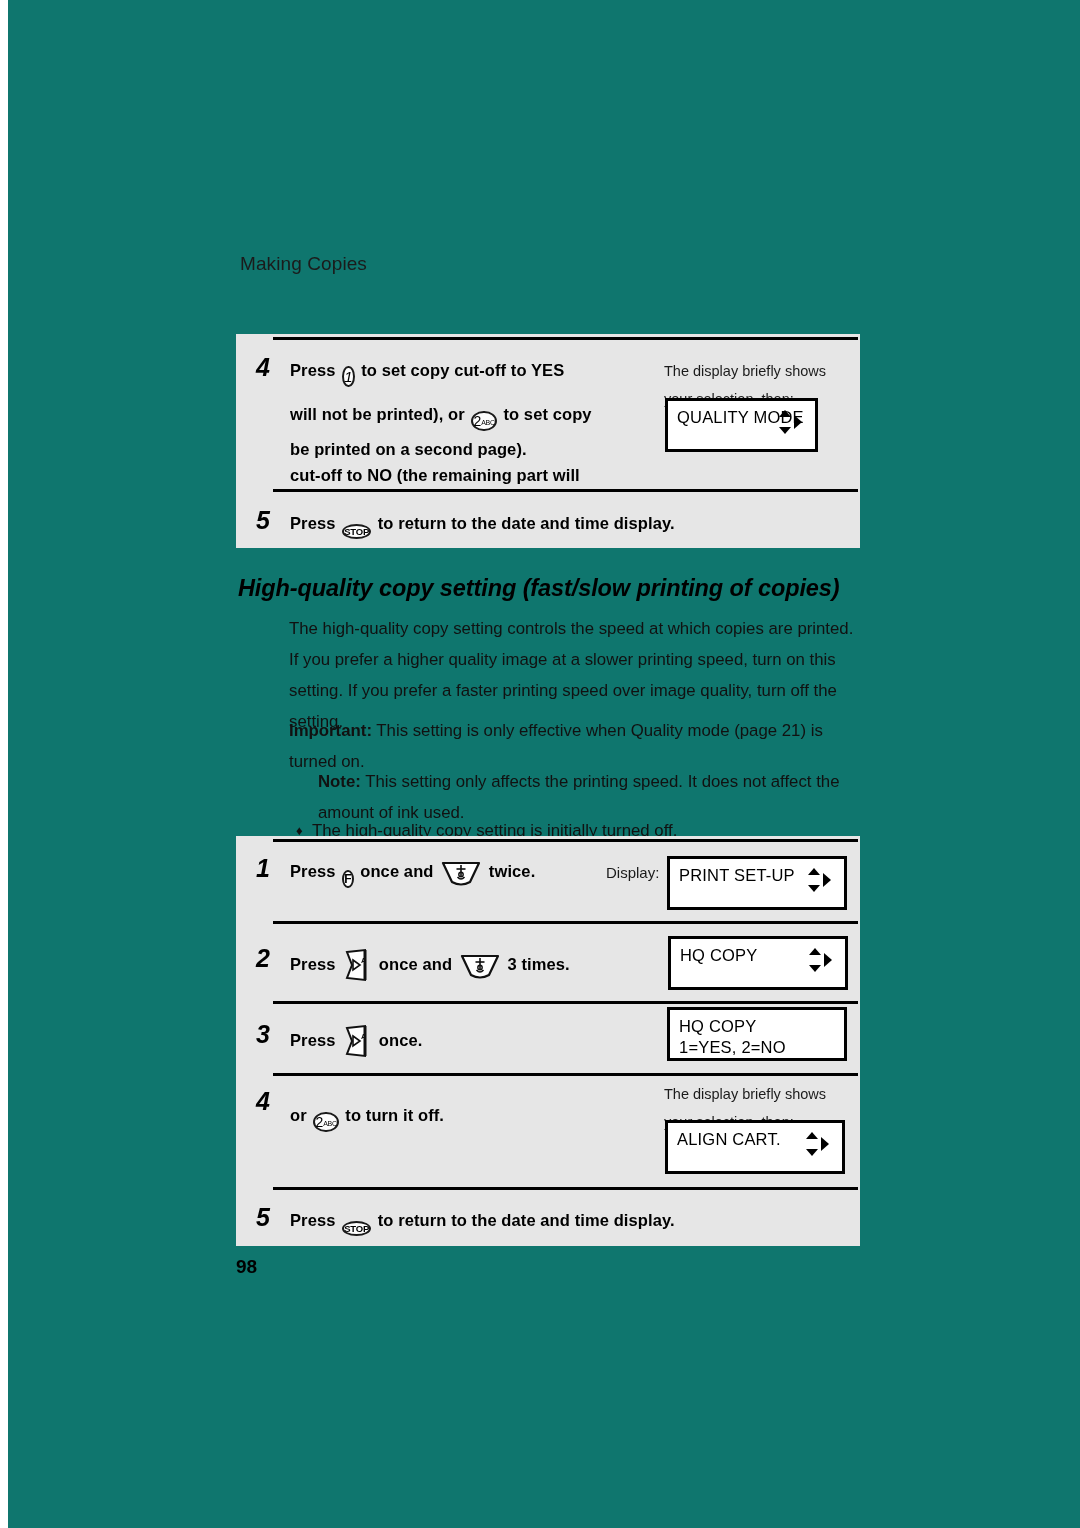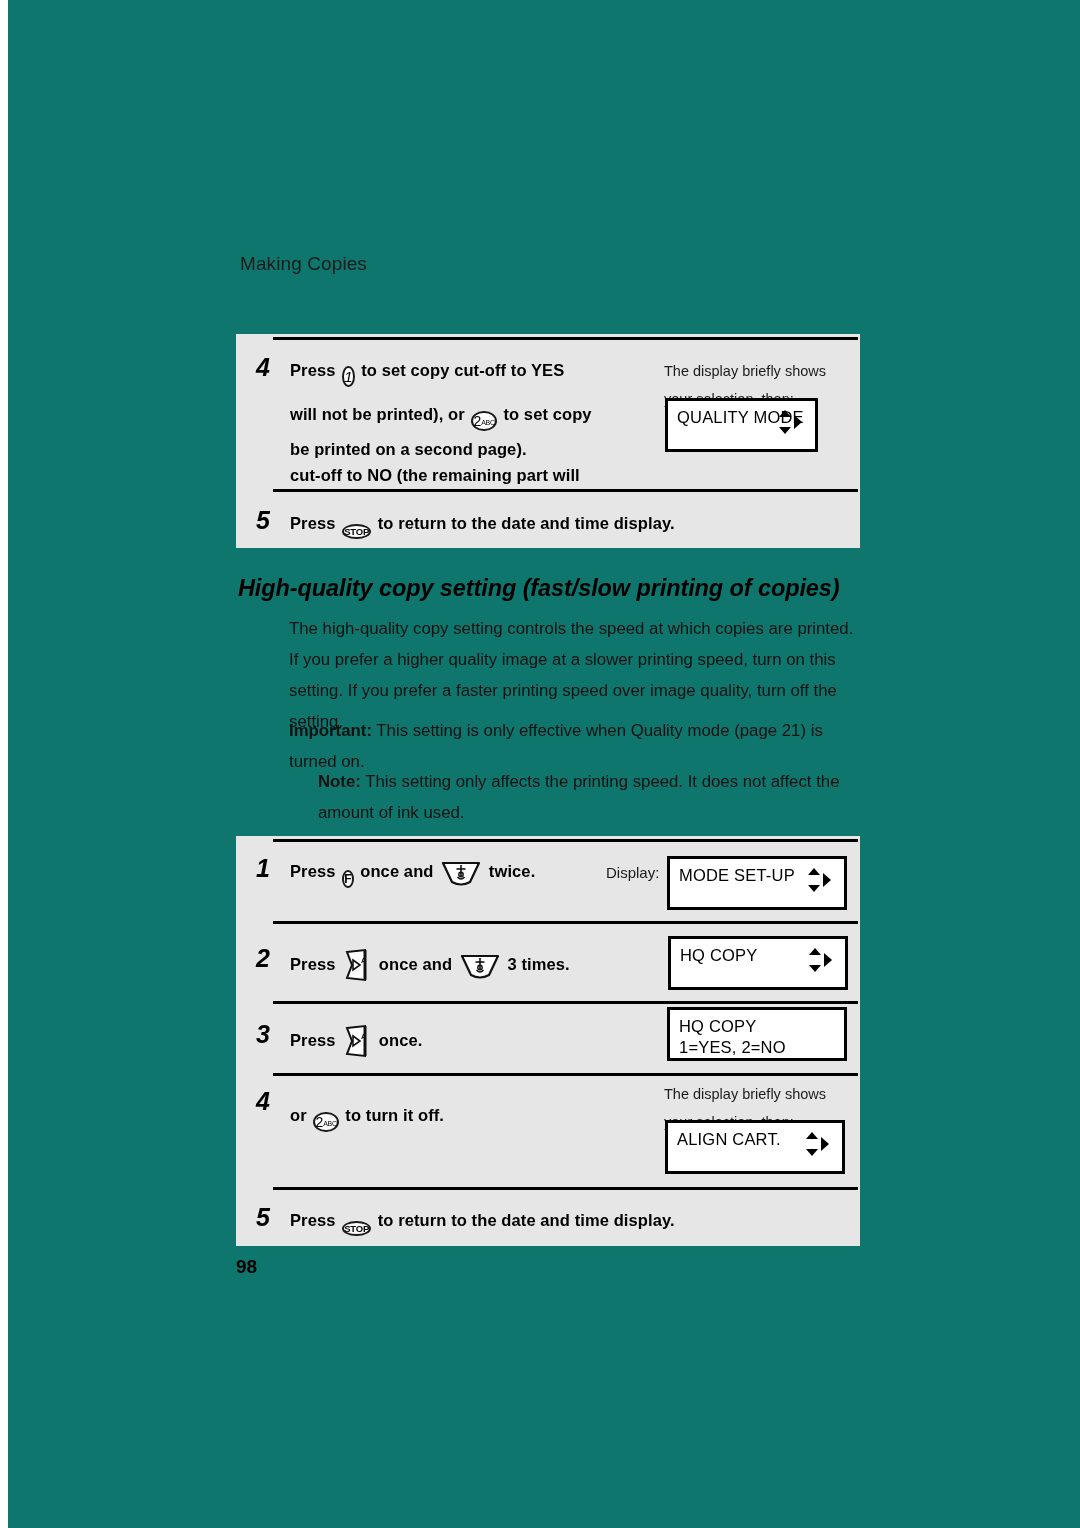--- a/index.html
+++ b/index.html
@@ -242,20 +242,23 @@
   <div class="prose" style="top:613px;">The high-quality copy setting controls the speed at which copies are printed. If you prefer a higher quality image at a slower printing speed, turn on this setting. If you prefer a faster printing speed over image quality, turn off the setting.</div>
 
   <div class="prose" style="top:715px;">
     <b>Important:</b><span> This setting is only effective when Quality mode (page 21) is turned on.</span>
   </div>
 
   <div class="prose" style="top:766px;margin-left:29px;">
     <b>Note:</b><span> This setting only affects the printing speed. It does not affect the amount of ink used.</span>
   </div>
 
+  <div class="bullet-row" style="top:818px;">
+    <span class="dia">♦</span><span>The high-quality copy setting is initially turned off.</span>
+  </div>
 
   <div class="grey-block" id="block-bot"></div>
 
   <div class="sep-rule" style="top:839px;"></div>
 
   <div class="step" style="top:856px;">
     <div class="step-num">1</div>
     <div class="step-body">
       <div class="line">
         <span>Press </span><span class="key"><span class="key-circle key-f">F</span></span><span> once and </span><svg class="key-svg" width="40" height="26" viewBox="0 0 40 26">
@@ -265,21 +268,21 @@
           <path d="M16.5 17 Q20 21 23.5 17" fill="none" stroke="#111" stroke-width="1.6"></path>
           <circle cx="20" cy="14.5" r="2.2" fill="none" stroke="#111" stroke-width="1.4"></circle>
         </svg><span> twice.</span>
       </div>
     </div>
   </div>
 
   <div class="display-label" style="left:598px; top:864px;">Display:</div>
 
   <div class="lcd" style="left:659px; top:856px; width:180px; height:54px;">
-    <div class="lcd-text">MODE SET-UP</div>
+    <div class="lcd-text">PRINT SET-UP</div>
     <svg class="lcd-arrows" viewBox="0 0 26 24">
       <polygon points="8,0 14,7 2,7" fill="#000"></polygon>
       <polygon points="8,24 14,17 2,17" fill="#000"></polygon>
       <polygon points="17,5 25,12 17,19" fill="#000"></polygon>
     </svg>
   </div>
 
   <div class="sep-rule" style="top:921px;"></div>
 
   <div class="step" style="top:946px;">

